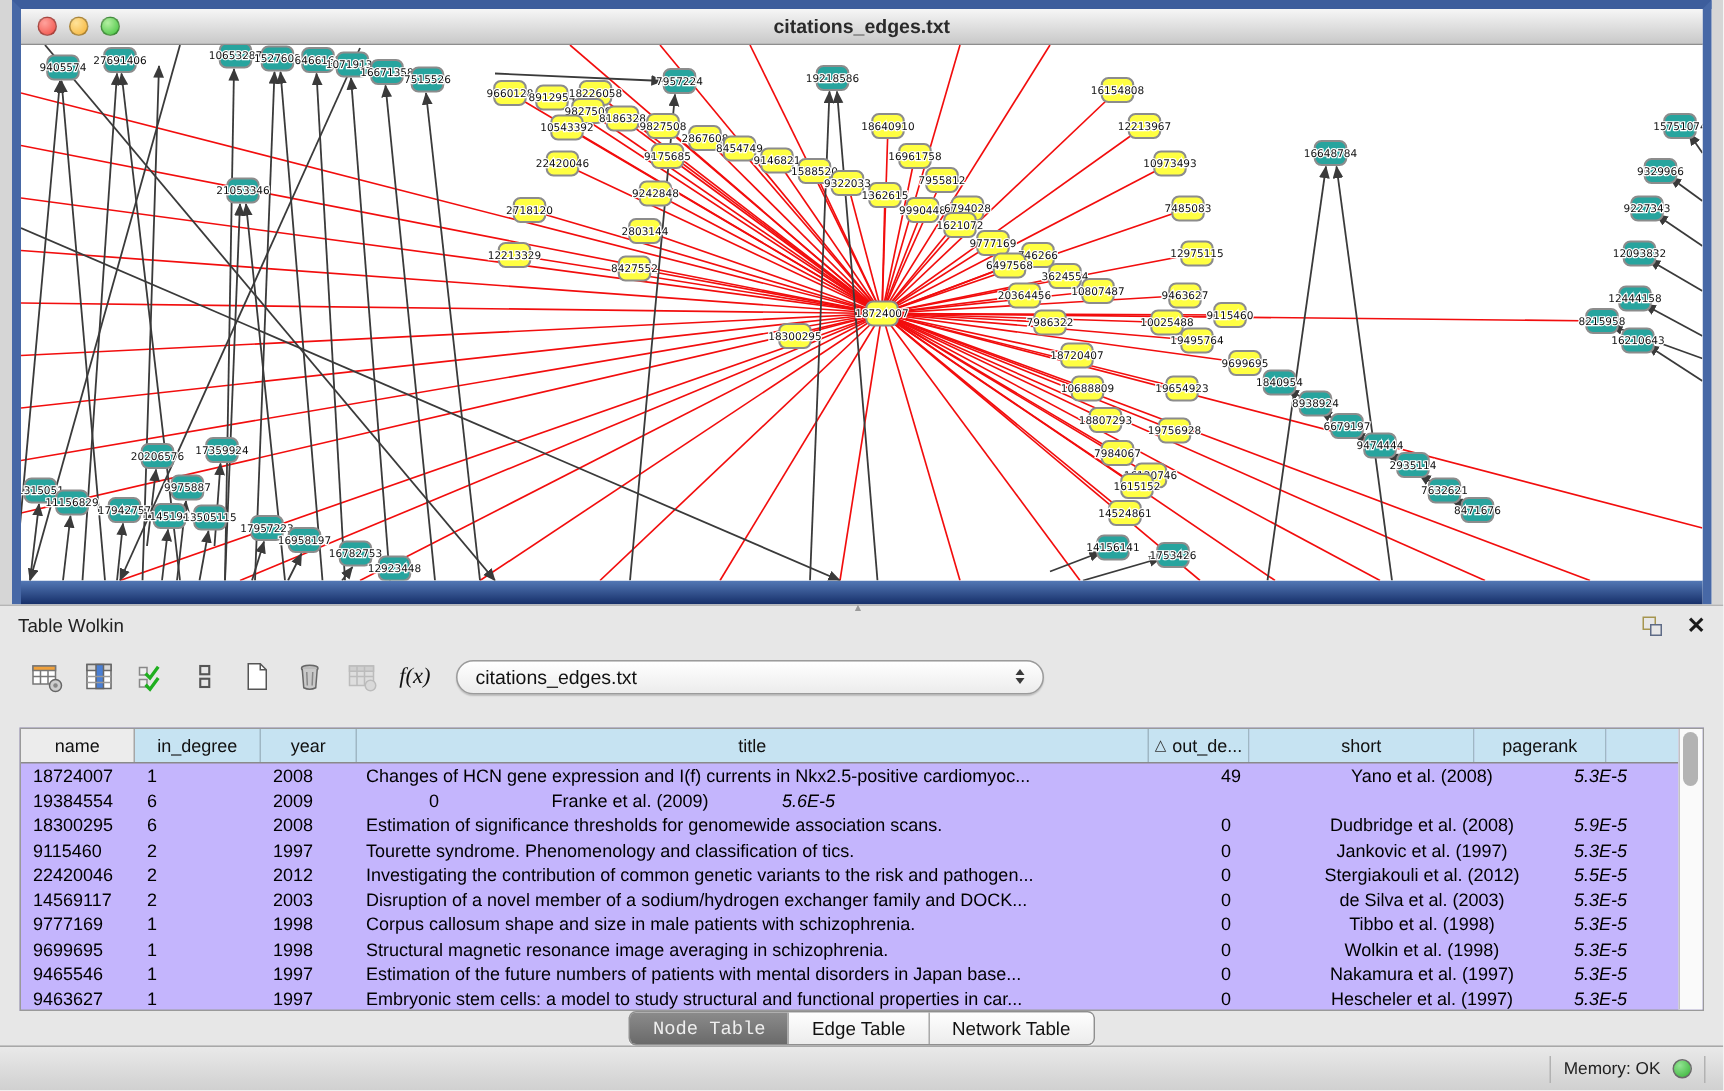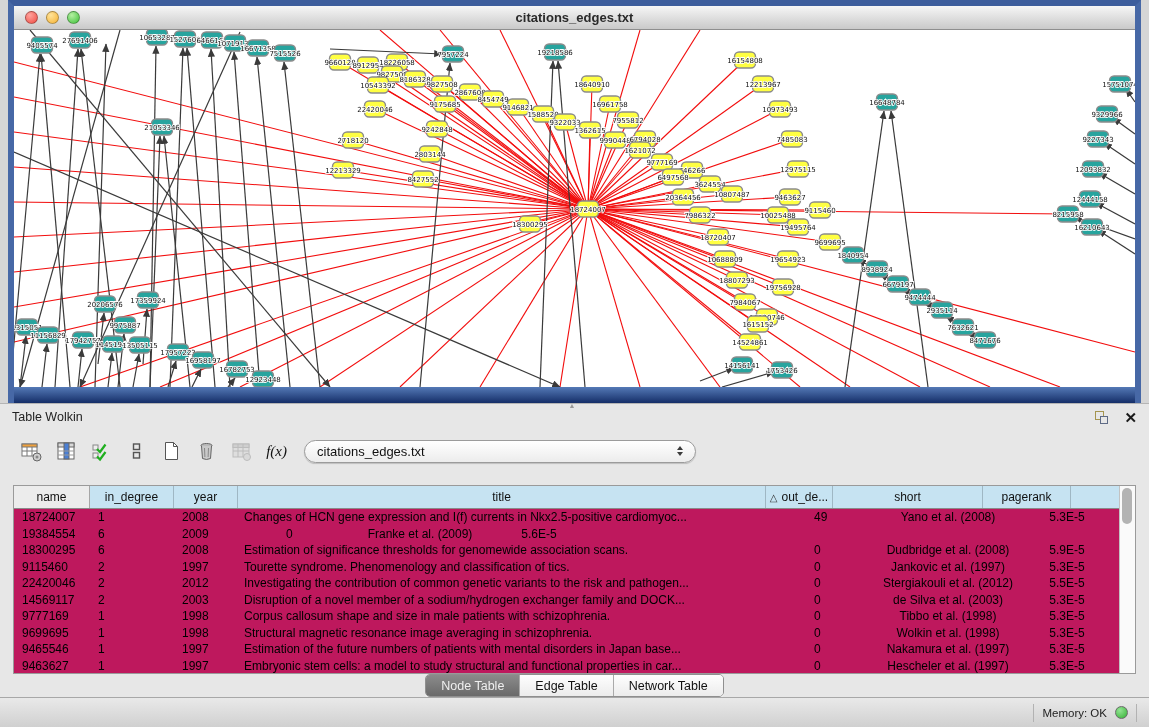--- a/index.html
+++ b/index.html
@@ -39,44 +39,44 @@
   .toolbar{display:flex;align-items:center;gap:9px;padding-left:16px;height:42px;}
   .tool{width:26px;height:26px;display:flex;align-items:center;justify-content:flex-end;}
   .fx{font-family:"Liberation Serif",serif;font-style:italic;font-size:15px;color:#111;}
   .dropdown{width:392px;height:23px;border:1px solid #9b9b9b;border-radius:12px;background:linear-gradient(#ffffff,#ececec);
             display:flex;align-items:center;padding:0 12px;font-size:13px;color:#111;box-sizing:border-box;margin-left:8px;
             box-shadow:0 1px 1px rgba(0,0,0,.18);}
   .dd-arrows{margin-left:auto;display:flex;flex-direction:column;gap:2px;align-items:center;}
   .arr-up{width:0;height:0;border-left:3.5px solid transparent;border-right:3.5px solid transparent;border-bottom:4.5px solid #3a3a3a;}
   .arr-dn{width:0;height:0;border-left:3.5px solid transparent;border-right:3.5px solid transparent;border-top:4.5px solid #3a3a3a;}
 
-  .table-wrap{position:absolute;left:13px;top:81px;width:1123px;height:189px;border:1px solid #9a9a9a;background:#be185d;
+  .table-wrap{position:absolute;left:13px;top:81px;width:1123px;height:189px;border:1px solid #9a9a9a;background:#c4b5fd;
               box-sizing:border-box;display:flex;}
   .table-main{flex:1;display:flex;flex-direction:column;overflow:hidden;}
   .thead{display:flex;height:22px;flex:0 0 auto;border-bottom:1px solid #8a8a8a;font-size:12px;color:#111;}
   .th{display:flex;align-items:center;justify-content:center;background:#c6e3f2;border-right:1px solid #9fb7c4;box-sizing:border-box;gap:4px;}
   .th.c-name{background:#ececec;border-right:1px solid #a6a6a6;}
   .th.c-fill{flex:1;border-right:none;}
   .sortg{font-size:10px;color:#333;}
   .tbody{flex:1;}
   .tr{display:flex;height:16.5px;align-items:center;font-size:12px;color:#000;}
   .td{box-sizing:border-box;white-space:nowrap;overflow:hidden;}
   .c-name{width:76px;}  .c-in{width:84px;}  .c-year{width:64px;}  .c-title{width:528px;}
   .c-out{width:67px;}   .c-short{width:150px;} .c-pr{width:88px;}
   .td.c-name{padding-left:8px;} .td.c-in{padding-left:8px;} .td.c-year{padding-left:8px;}
   .td.c-title{padding-left:6px;} .td.c-out{padding-left:8px;margin-left:40px;}
-  .td.c-short{text-align:center;} .td.c-pr{text-align:center;}
+  .td.c-short{text-align:center;} .td.c-pr{text-align:center;font-style:italic;}
   .vscroll{width:15px;flex:0 0 auto;border-left:1px solid #c2c2c2;background:#fafafa;position:relative;}
   .vthumb{position:absolute;top:2px;left:2px;width:10px;height:36px;border-radius:6px;background:#b3b3b3;}
 
   .tabs-row{position:absolute;left:0;top:269px;width:100%;height:25px;display:flex;justify-content:center;align-items:center;}
   .seg{display:flex;border:1px solid #8f8f8f;border-radius:5px;overflow:hidden;height:21px;box-shadow:0 1px 0 rgba(255,255,255,.7);}
   .seg-btn{display:flex;align-items:center;justify-content:center;padding:0 15px;font-size:12.5px;
            background:linear-gradient(#fefefe,#ececec);color:#111;border-left:1px solid #aaa;}
-  .seg-btn:first-child{border-left:none;}
+  .seg-btn:first-child{border-left:none;font-family:Liberation Mono, monospace;}
   .seg-btn.active{background:linear-gradient(#8b8b8b,#6a6a6a);color:#efefef;}
 
   
   .status-bar{position:absolute;left:0;top:697px;width:1149px;height:30px;box-sizing:border-box;
               background:linear-gradient(#e9e9e9,#d0d0d0);border-top:1px solid #a8a8a8;
               display:flex;align-items:center;justify-content:flex-end;padding-right:12px;gap:8px;font-size:11.5px;color:#222;}
   .vdiv{width:1px;height:18px;background:#b2b2b2;}
   .mem-dot{width:13px;height:13px;border-radius:50%;border:1px solid #6a6a6a;box-sizing:border-box;
            background:radial-gradient(circle at 35% 30%,#93e493,#34b134);}
 </style>

